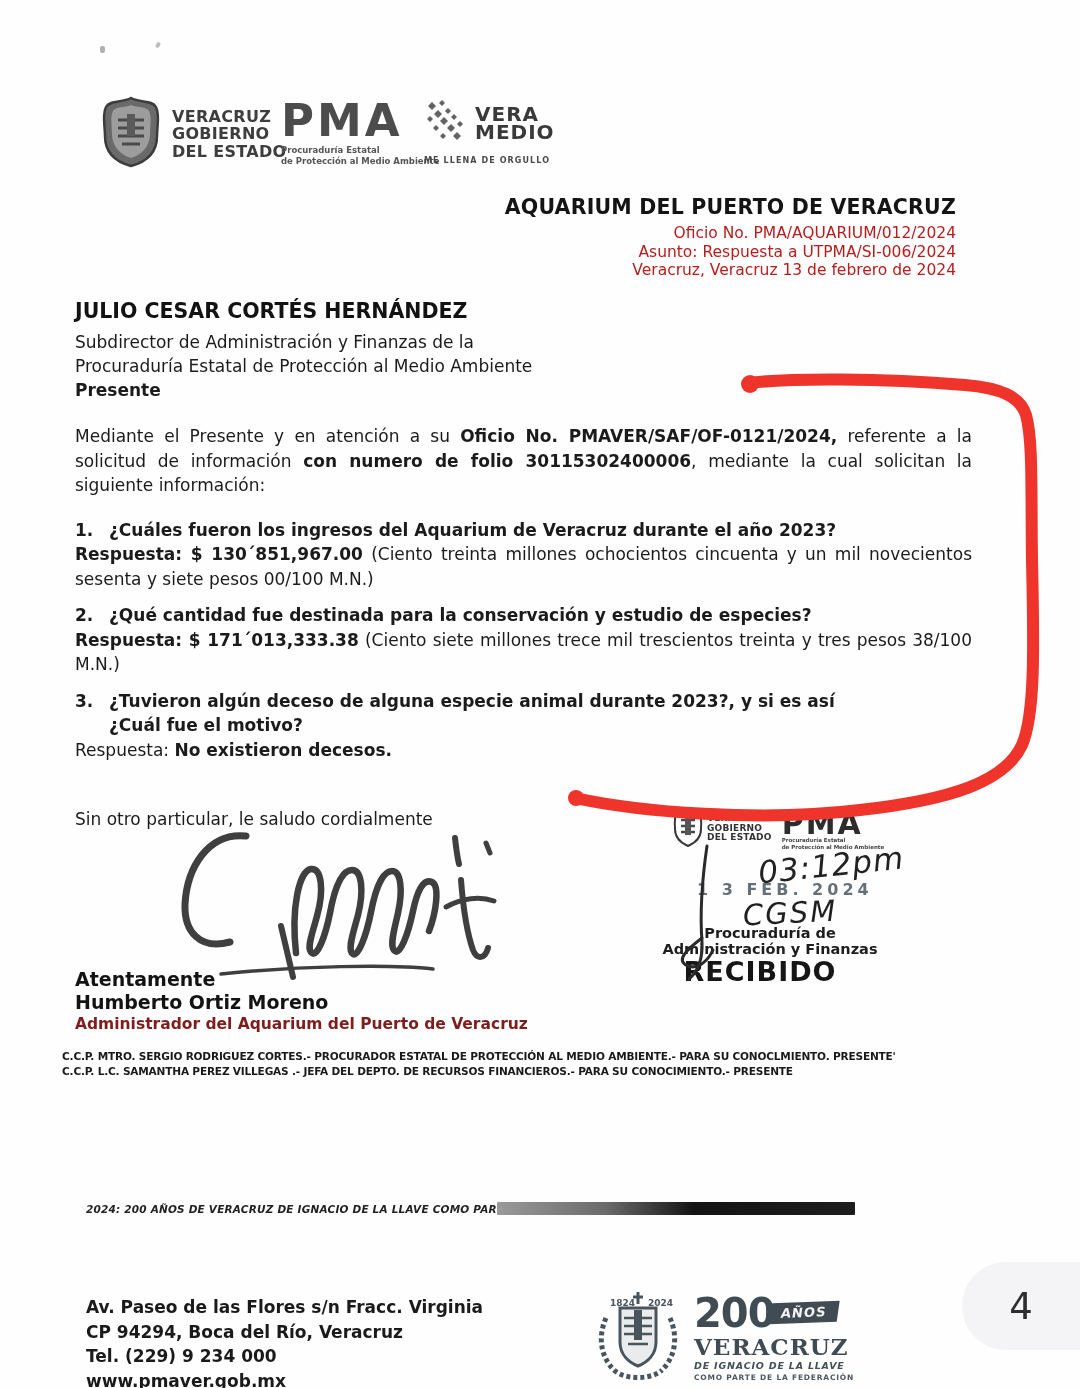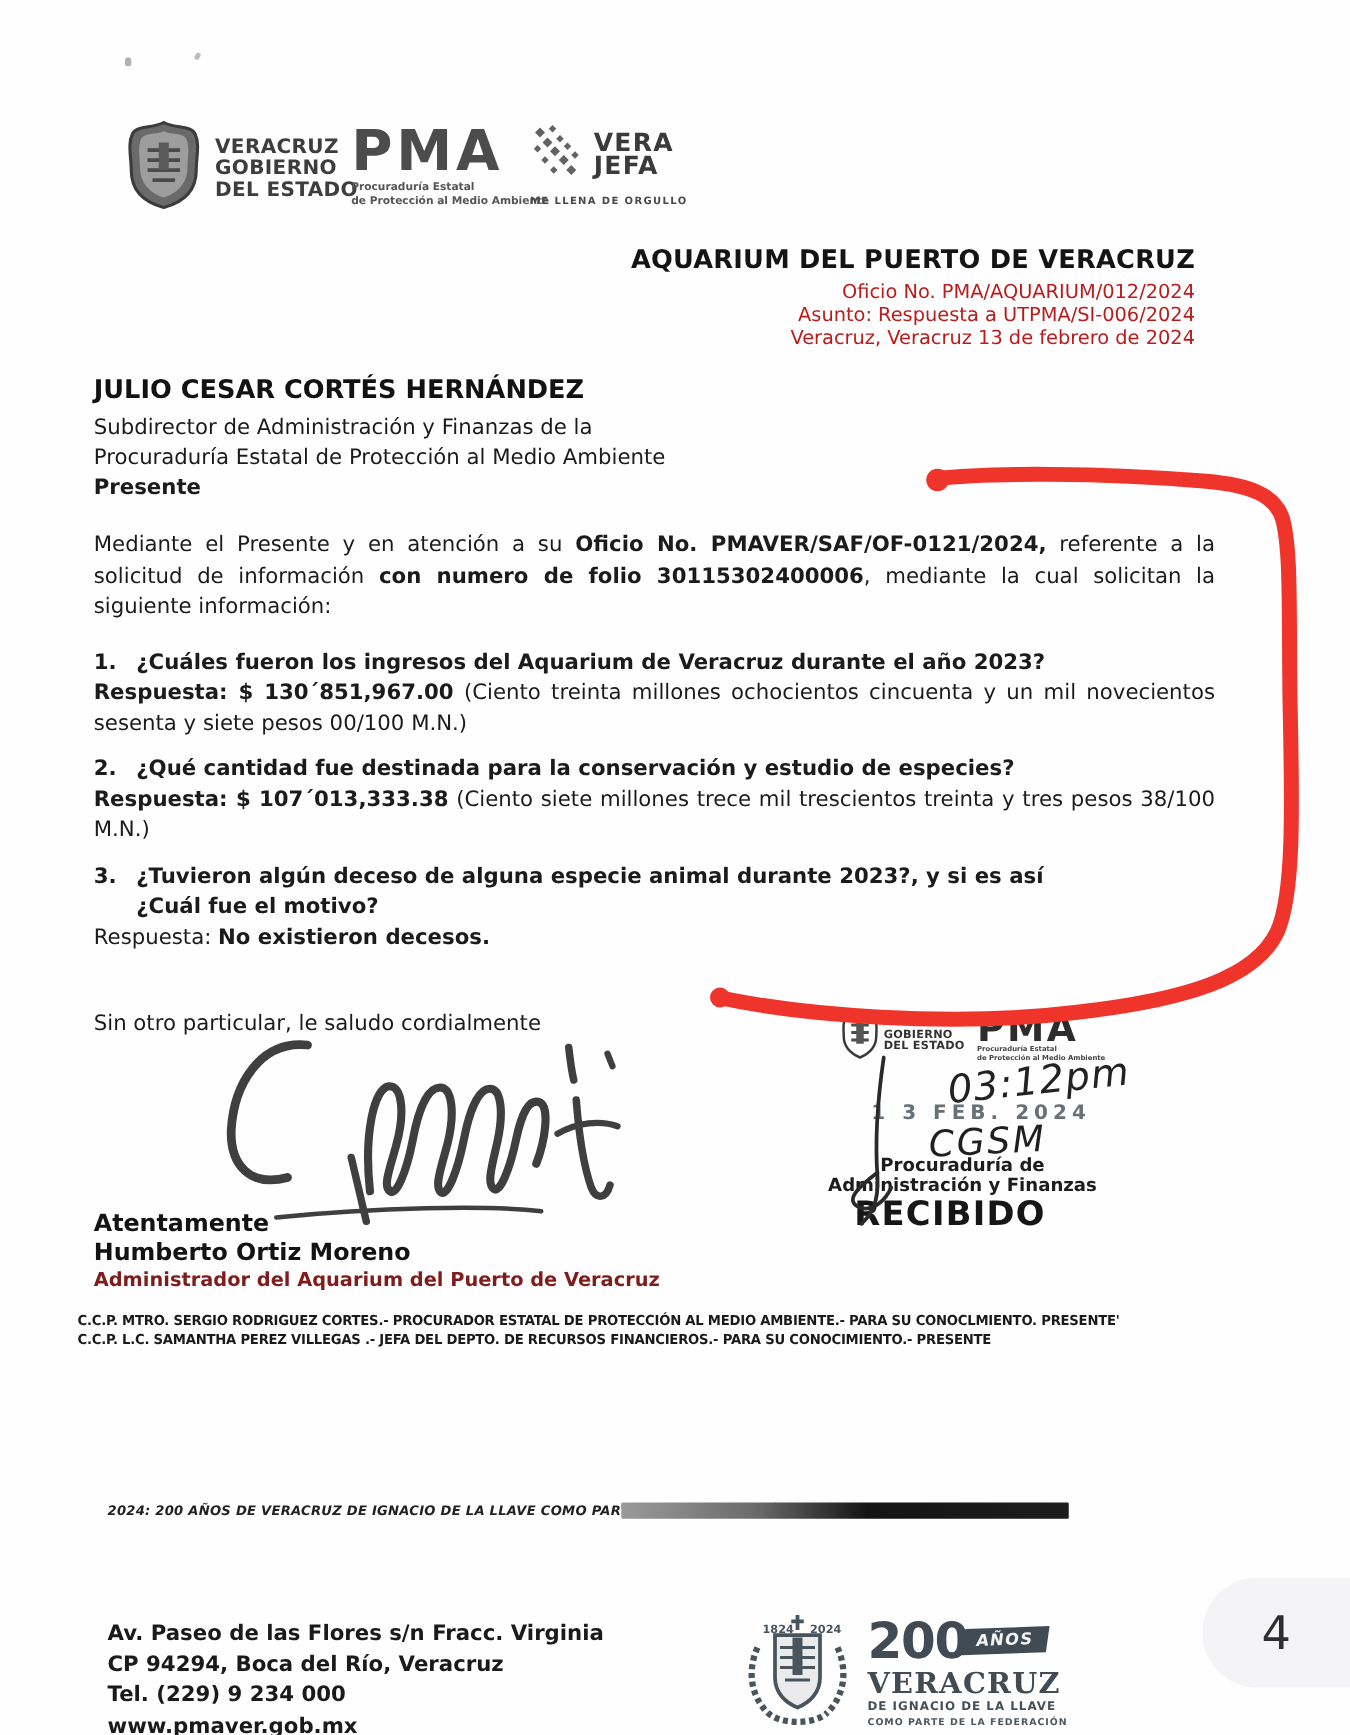--- a/index.html
+++ b/index.html
@@ -70,21 +70,21 @@
   .address{left:86px;top:1295px;font-weight:bold;font-size:17px;line-height:24.5px;color:#1a1a1a;}
   .address div{margin-bottom:0;}
 
   .bicentennial{left:592px;top:1288px;display:flex;align-items:center;gap:10px;color:#454f58;}
   .bic-right{display:flex;flex-direction:column;}
   .bic-200row{display:flex;align-items:center;gap:2px;}
   .bic-200{font-weight:bold;font-size:40px;line-height:36px;letter-spacing:-1px;color:#414b54;}
   .bic-anos{background:#414b54;color:#f4f4f4;font-weight:bold;font-size:13px;padding:3px 12px 3px 10px;
             transform:skewX(-10deg) rotate(-2deg);letter-spacing:1px;margin-left:-6px;}
   .bic-state{font-family:"DejaVu Serif",serif;font-weight:bold;font-size:23px;letter-spacing:1px;color:#414b54;margin-top:2px;}
-  .bic-sub1{font-weight:bold;font-size:9.5px;letter-spacing:.8px;margin-top:0;}
+  .bic-sub1{font-weight:bold;font-size:9.5px;letter-spacing:.8px;margin-top:0;font-style:italic;}
   .bic-sub2{font-weight:bold;font-size:7.5px;letter-spacing:.8px;margin-top:2px;color:#4d575f;}
 
   .page-pill{right:0;top:1262px;width:118px;height:88px;background:#f4f4f6;
              border-radius:44px 0 0 44px;display:flex;align-items:center;justify-content:center;}
   .page-pill span{font-size:37px;color:#2e2e2e;}
 
   .overlay-svg{position:absolute;left:0;top:0;pointer-events:none;}
   .speck{position:absolute;background:#6f6f6f;border-radius:2px;}
 </style>
 </head>
@@ -134,21 +134,21 @@
               <path d="M12 27 l3 3 -3 3 -3 -3 z"></path>
             <path d="M27 26 l4 4 -4 4 -4 -4 z"></path>
               <path d="M36 23 l3 3 -3 3 -3 -3 z"></path>
             <path d="M19 35 l3 3 -3 3 -3 -3 z"></path>
               <path d="M33 34 l4 4 -4 4 -4 -4 z"></path>
           </g>
         </svg>
       </span>
       <div class="vera-words">
         <div>VERA</div>
-        <div>JEFA</div>
+        <div>MEDIO</div>
       </div>
     </div>
     <div class="vera-tag">ME LLENA DE ORGULLO</div>
   </div>
 
   <div class="abs letterhead">
     <div class="org-name">AQUARIUM DEL PUERTO DE VERACRUZ</div>
     <div class="lh-line">Oficio No. PMA/AQUARIUM/012/2024</div>
     <div class="lh-line">Asunto: Respuesta a UTPMA/SI-006/2024</div>
     <div class="lh-line">Veracruz, Veracruz 13 de febrero de 2024</div>
@@ -164,21 +164,21 @@
   <div class="abs letter-body">
     <p class="para"><span>Mediante el Presente y en atención a su </span><span class="b">Oficio No. PMAVER/SAF/OF-0121/2024,</span><span> referente a la solicitud de información </span><span class="b">con numero de folio 30115302400006</span><span>, mediante la cual solicitan la siguiente información:</span></p>
 
     <div class="q-block">
       <div class="q-title"><span class="q-num">1.</span><span>¿Cuáles fueron los ingresos del Aquarium de Veracruz durante el año 2023?</span></div>
       <div class="q-answer"><span class="b">Respuesta: $ 130´851,967.00</span><span> (Ciento treinta millones ochocientos cincuenta y un mil novecientos sesenta y siete pesos 00/100 M.N.)</span></div>
     </div>
 
     <div class="q-block">
       <div class="q-title"><span class="q-num">2.</span><span>¿Qué cantidad fue destinada para la conservación y estudio de especies?</span></div>
-      <div class="q-answer"><span class="b">Respuesta: $ 107´013,333.38</span><span> (Ciento siete millones trece mil trescientos treinta y tres pesos 38/100 M.N.)</span></div>
+      <div class="q-answer"><span class="b">Respuesta: $ 171´013,333.38</span><span> (Ciento siete millones trece mil trescientos treinta y tres pesos 38/100 M.N.)</span></div>
     </div>
 
     <div class="q-block">
       <div class="q-title"><span class="q-num">3.</span><span>¿Tuvieron algún deceso de alguna especie animal durante 2023?, y si es así</span><br><span>¿Cuál fue el motivo?</span></div>
       <div class="q-answer"><span>Respuesta: </span><span class="b">No existieron decesos.</span></div>
     </div>
 
     <div class="closing-line">Sin otro particular, le saludo cordialmente</div>
   </div>
 

